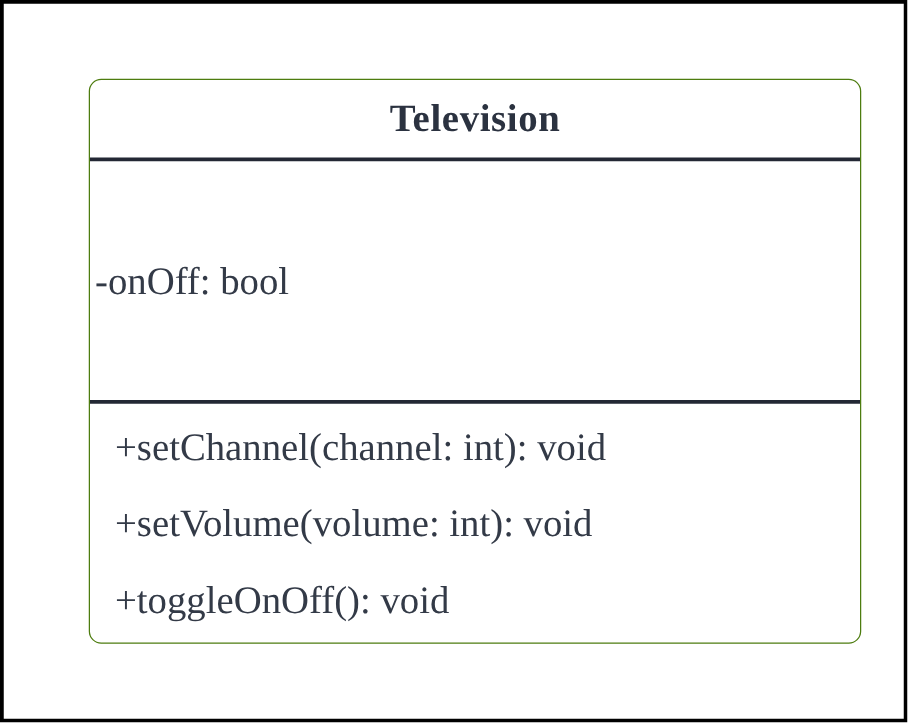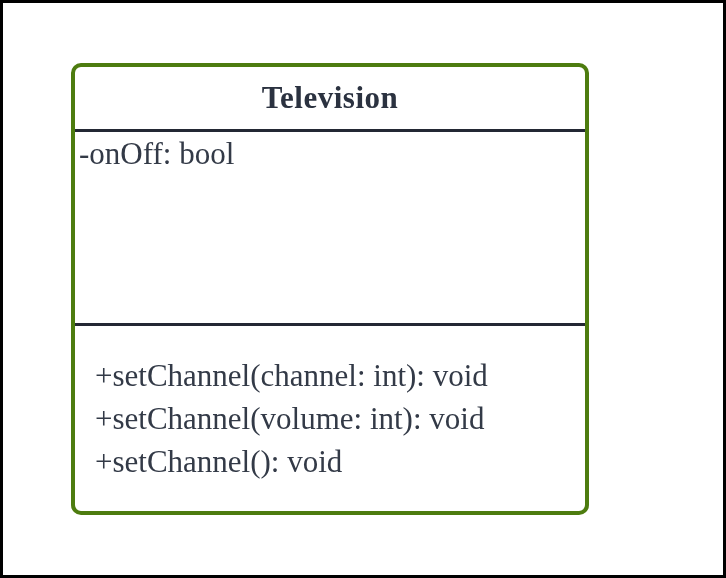--- a/index.html
+++ b/index.html
@@ -14,24 +14,24 @@
     height: 578px;
     box-sizing: border-box;
     border: 3px solid #000000;
     background: #ffffff;
     overflow: hidden;
   }
   .uml-class {
     position: absolute;
     left: 68px;
     top: 60px;
-    width: 518px;
+    width: 618px;
     height: 452px;
     box-sizing: border-box;
-    border: 4px solid #4d7c0f;
+    border: 1px solid #4d7c0f;
     border-radius: 10px;
     background: #ffffff;
     display: flex;
     flex-direction: column;
     overflow: hidden;
   }
   .compartment {
     box-sizing: border-box;
   }
   .compartment.title {
@@ -45,30 +45,32 @@
     font-weight: bold;
     color: #2b3240;
     letter-spacing: 0.5px;
   }
   .compartment.attributes {
     height: 194px;
     flex: 0 0 auto;
     border-bottom: 3px solid #232834;
     display: flex;
     flex-direction: column;
+    justify-content: center;
     padding-left: 4px;
     padding-right: 10px;
   }
   .compartment.methods {
     flex: 1 1 auto;
     display: flex;
     flex-direction: column;
     justify-content: center;
     padding-left: 20px;
     padding-right: 10px;
+    gap: 18px;
   }
   .member {
     font-size: 31px;
     line-height: 43px;
     color: #333a47;
     white-space: nowrap;
   }
 </style>
 </head>
 <body>
@@ -79,18 +81,18 @@
     <div class="compartment title">
       <span>Television</span>
     </div>
 
     <div class="compartment attributes">
       <div class="member">-onOff: bool</div>
     </div>
 
     <div class="compartment methods">
       <div class="member">+setChannel(channel: int): void</div>
-      <div class="member">+setChannel(volume: int): void</div>
-      <div class="member">+setChannel(): void</div>
+      <div class="member">+setVolume(volume: int): void</div>
+      <div class="member">+toggleOnOff(): void</div>
     </div>
 
   </div>
 </div>
 
 </body></html>

